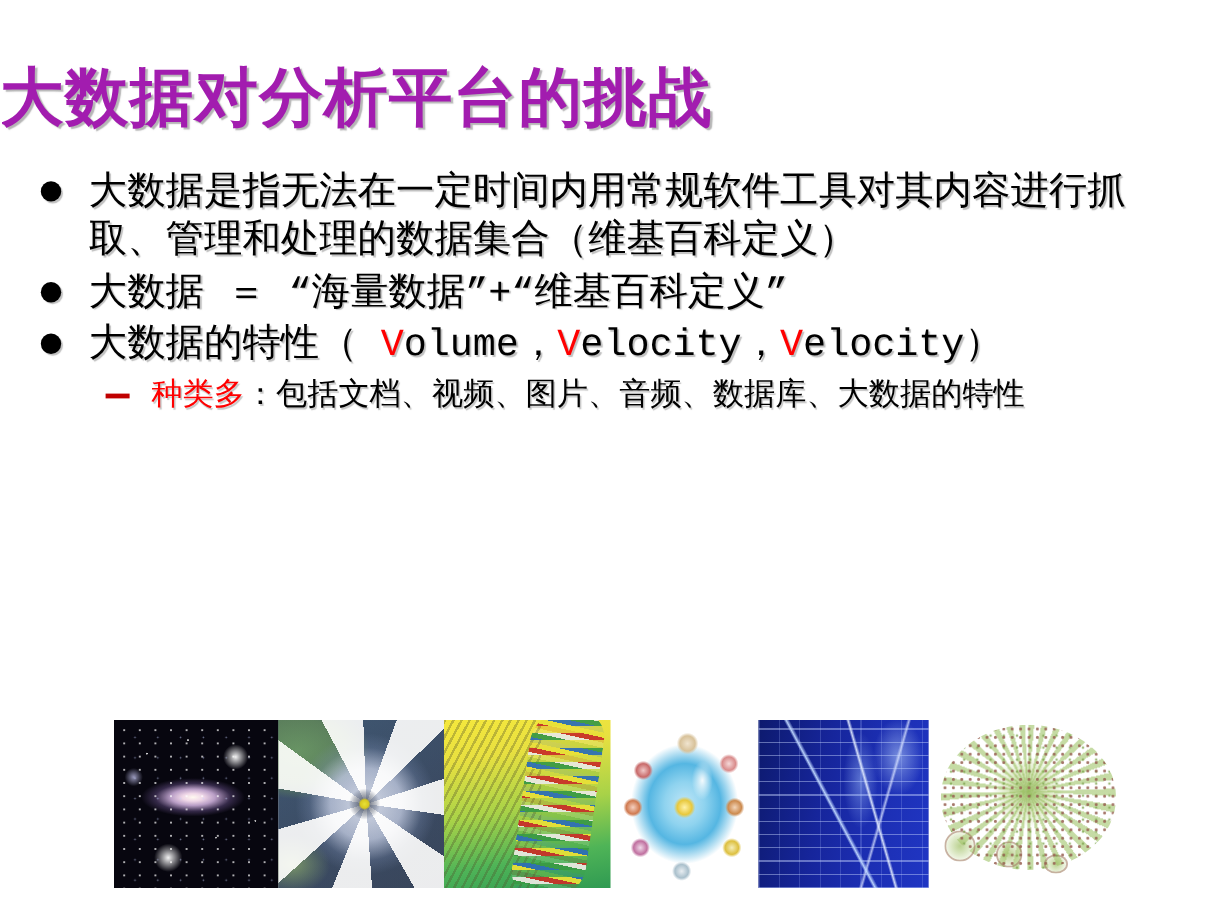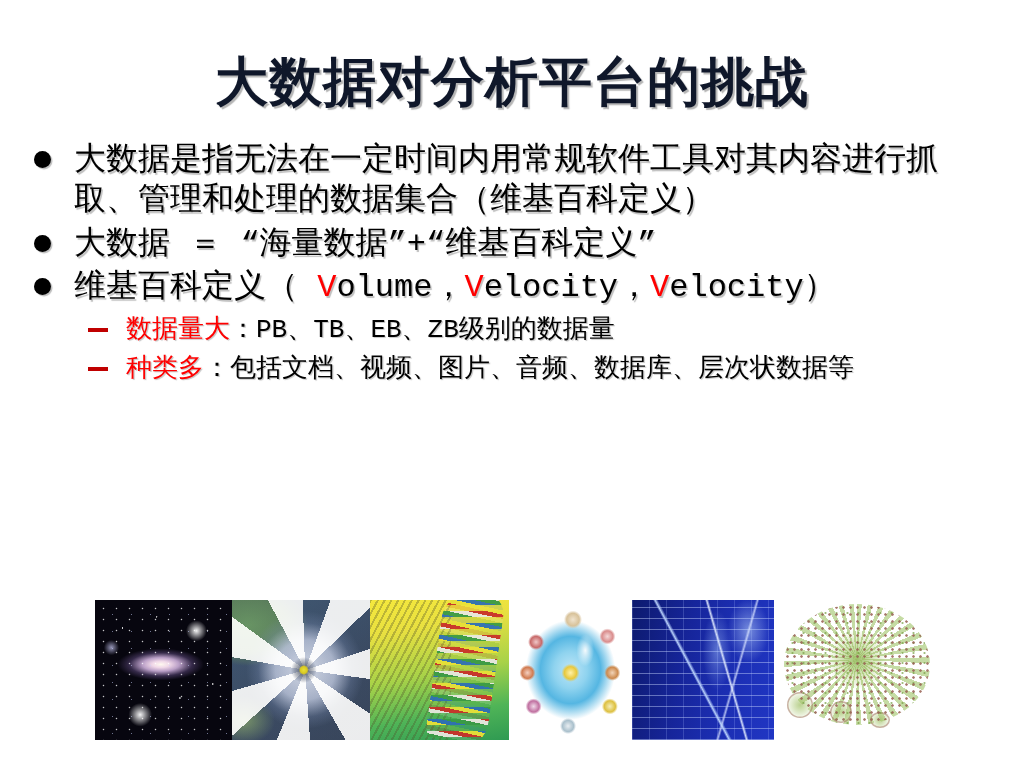--- a/index.html
+++ b/index.html
@@ -23,27 +23,27 @@
     height: 768px;
     background: #ffffff;
   }
 
   
   .slide-title {
     position: absolute;
     left: 0;
     top: 52px;
     width: 1024px;
-    text-align: center;
+    text-align: left;
     font-family: "DejaVu Sans", "Liberation Sans", sans-serif;
     font-size: 53px;
     font-weight: bold;
     letter-spacing: 1px;
     line-height: 1.12;
-    color: #0f172a;
+    color: #a21caf;
     text-shadow: 2px 2px 1px rgba(120,120,120,0.55);
     white-space: nowrap;
   }
 
   
   .body-list {
     position: absolute;
     left: 30px;
     top: 140px;
     width: 968px;
@@ -286,31 +286,27 @@
       <span class="cjk">大数据是指无法在一定时间内用常规软件工具对其内容进行抓取、管理和处理的数据集合（维基百科定义）</span>
     </div>
 
     <div class="lvl1">
       <span class="bullet-dot"></span>
       <span class="cjk">大数据 ＝ “海量数据”+“维基百科定义”</span>
     </div>
 
     <div class="lvl1">
       <span class="bullet-dot"></span>
-      <span class="cjk">维基百科定义（ </span><span class="mono red">V</span><span class="mono">olume，</span><span class="mono red">V</span><span class="mono">elocity，</span><span class="mono red">V</span><span class="mono">elocity）</span>
-    </div>
+      <span class="cjk">大数据的特性（ </span><span class="mono red">V</span><span class="mono">olume，</span><span class="mono red">V</span><span class="mono">elocity，</span><span class="mono red">V</span><span class="mono">elocity）</span>
+    </div>
+
 
     <div class="lvl2">
       <span class="bullet-dash"></span>
-      <span class="cjk red">数据量大</span><span class="cjk">：</span><span class="cjk">PB、TB、EB、ZB级别的数据量</span>
-    </div>
-
-    <div class="lvl2">
-      <span class="bullet-dash"></span>
-      <span class="cjk red">种类多</span><span class="cjk">：</span><span class="cjk">包括文档、视频、图片、音频、数据库、层次状数据等</span>
+      <span class="cjk red">种类多</span><span class="cjk">：</span><span class="cjk">包括文档、视频、图片、音频、数据库、大数据的特性</span>
     </div>
 
 
   </div>
 
   <div class="image-strip">
     <div class="strip-img img-galaxy"></div>
     <div class="strip-img img-hurricane"></div>
     <div class="strip-img img-dna"></div>
     <div class="strip-img img-medical"></div>

